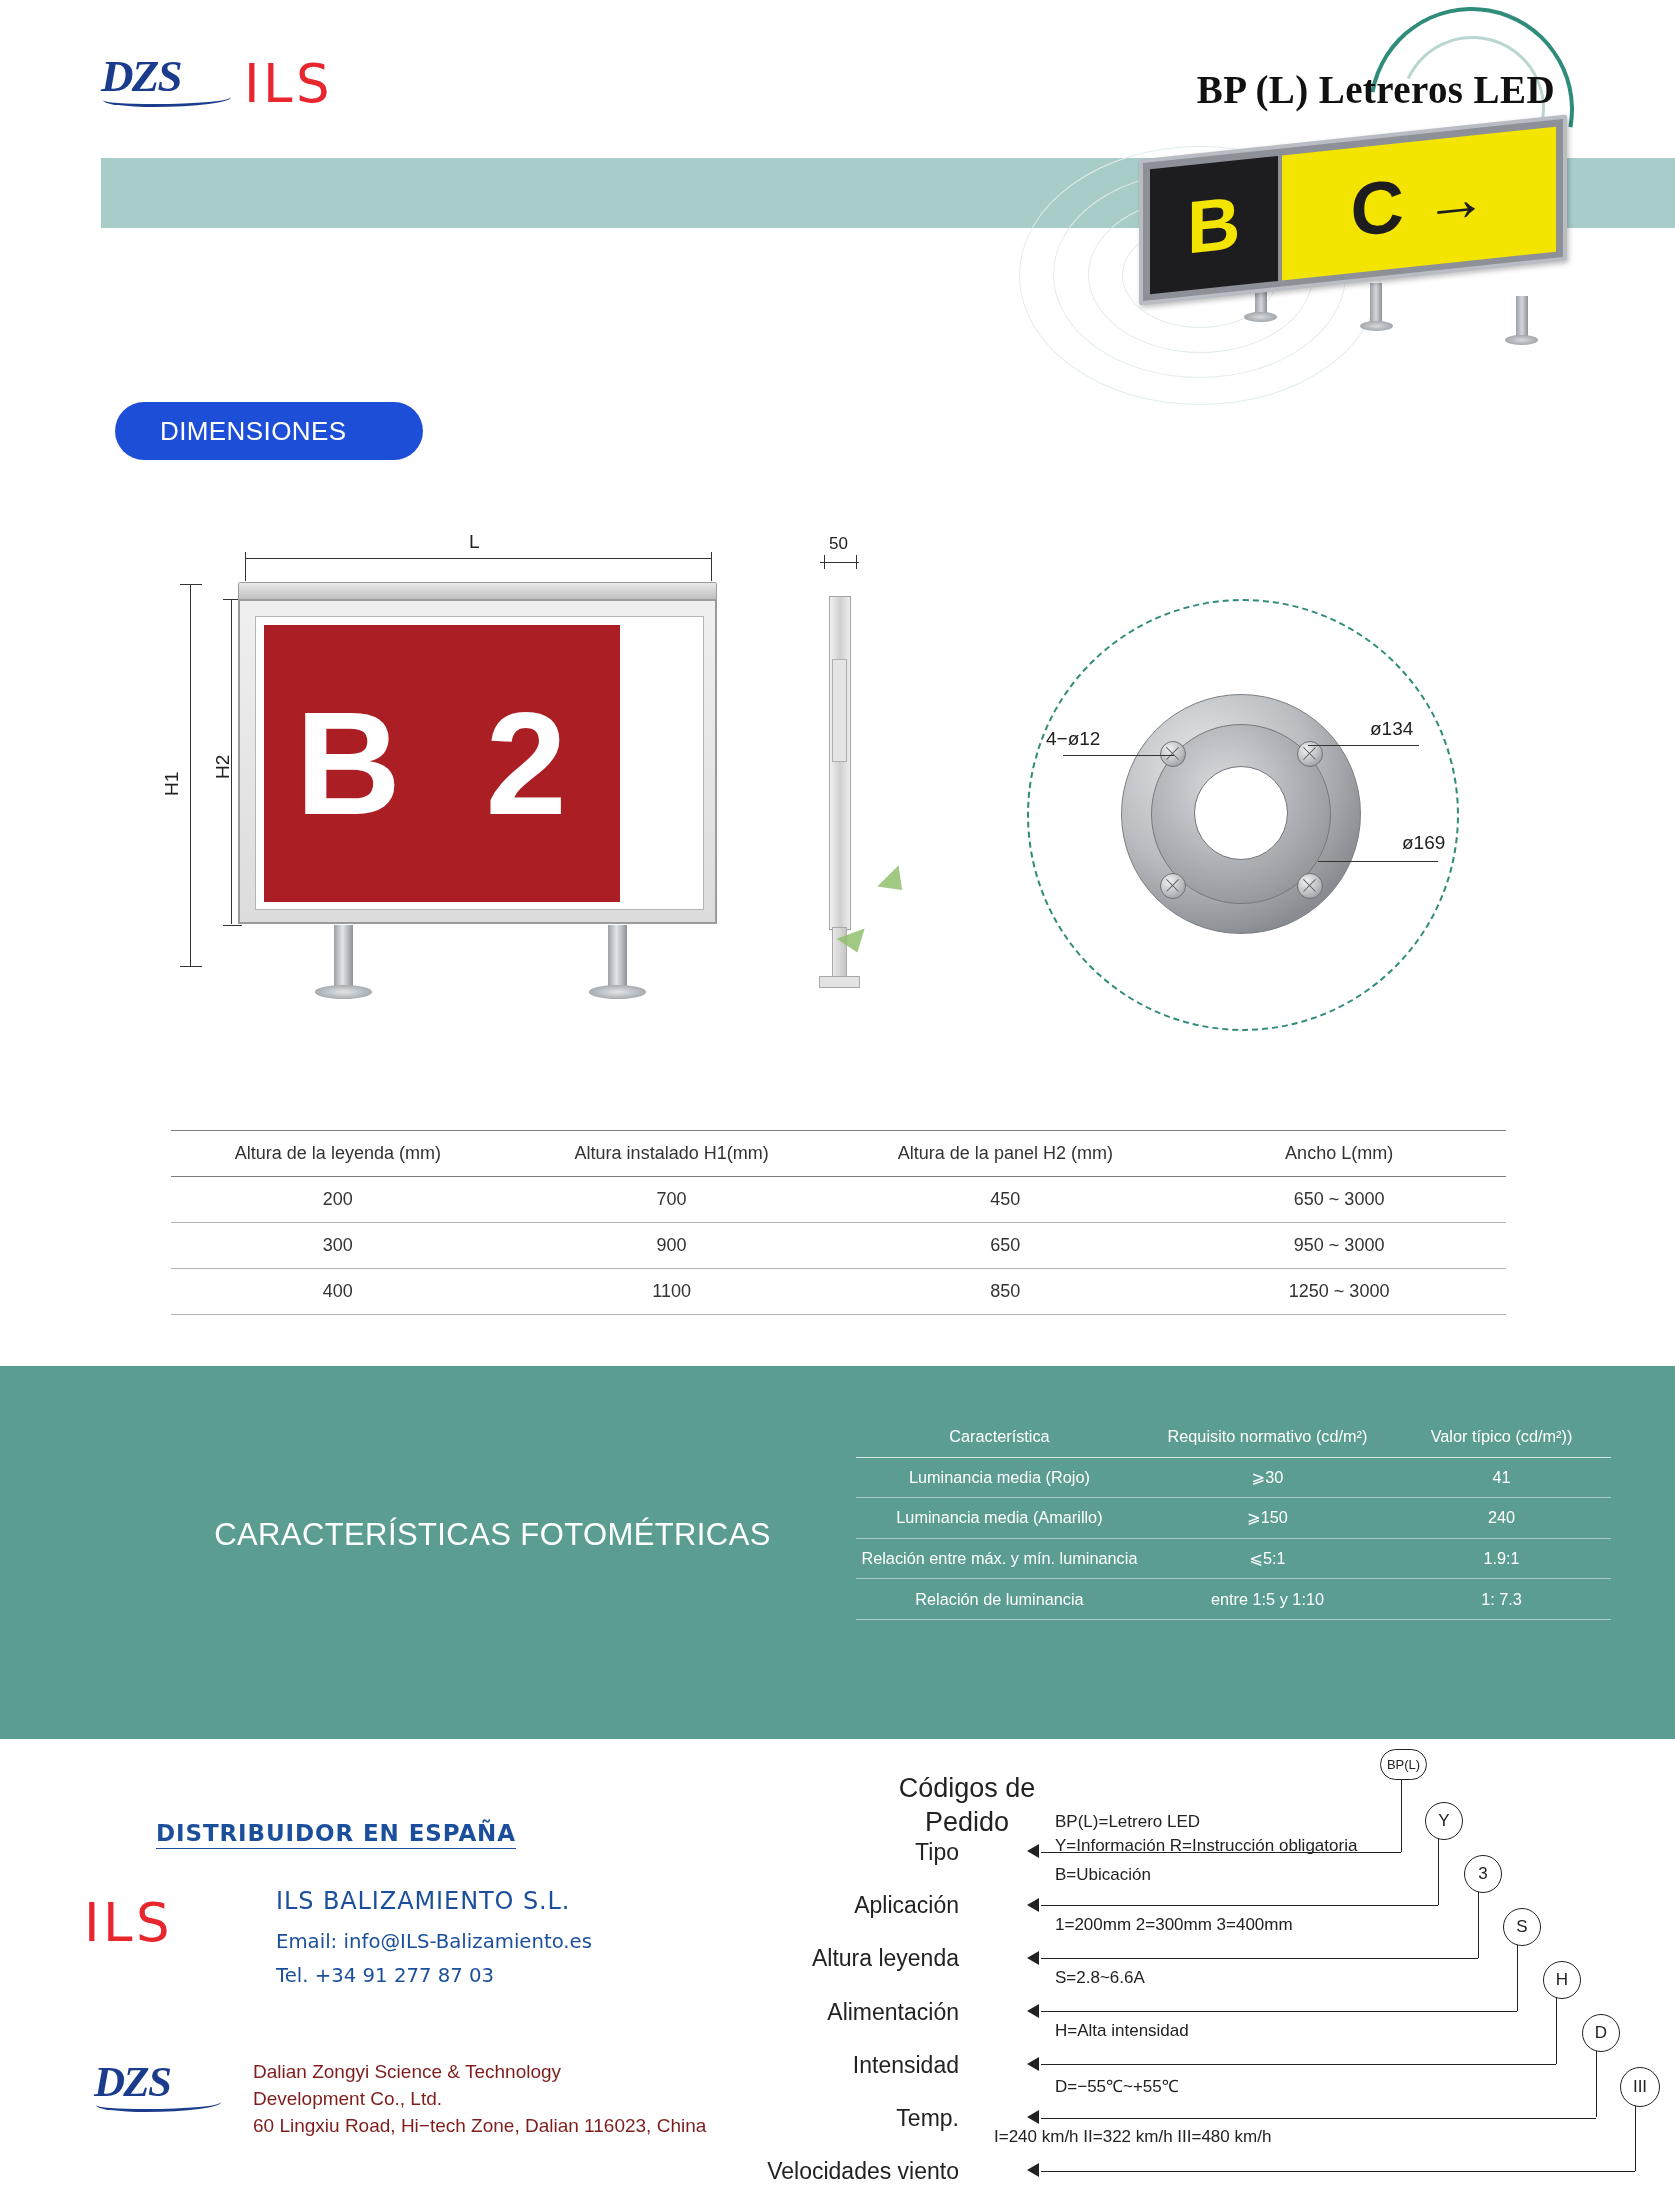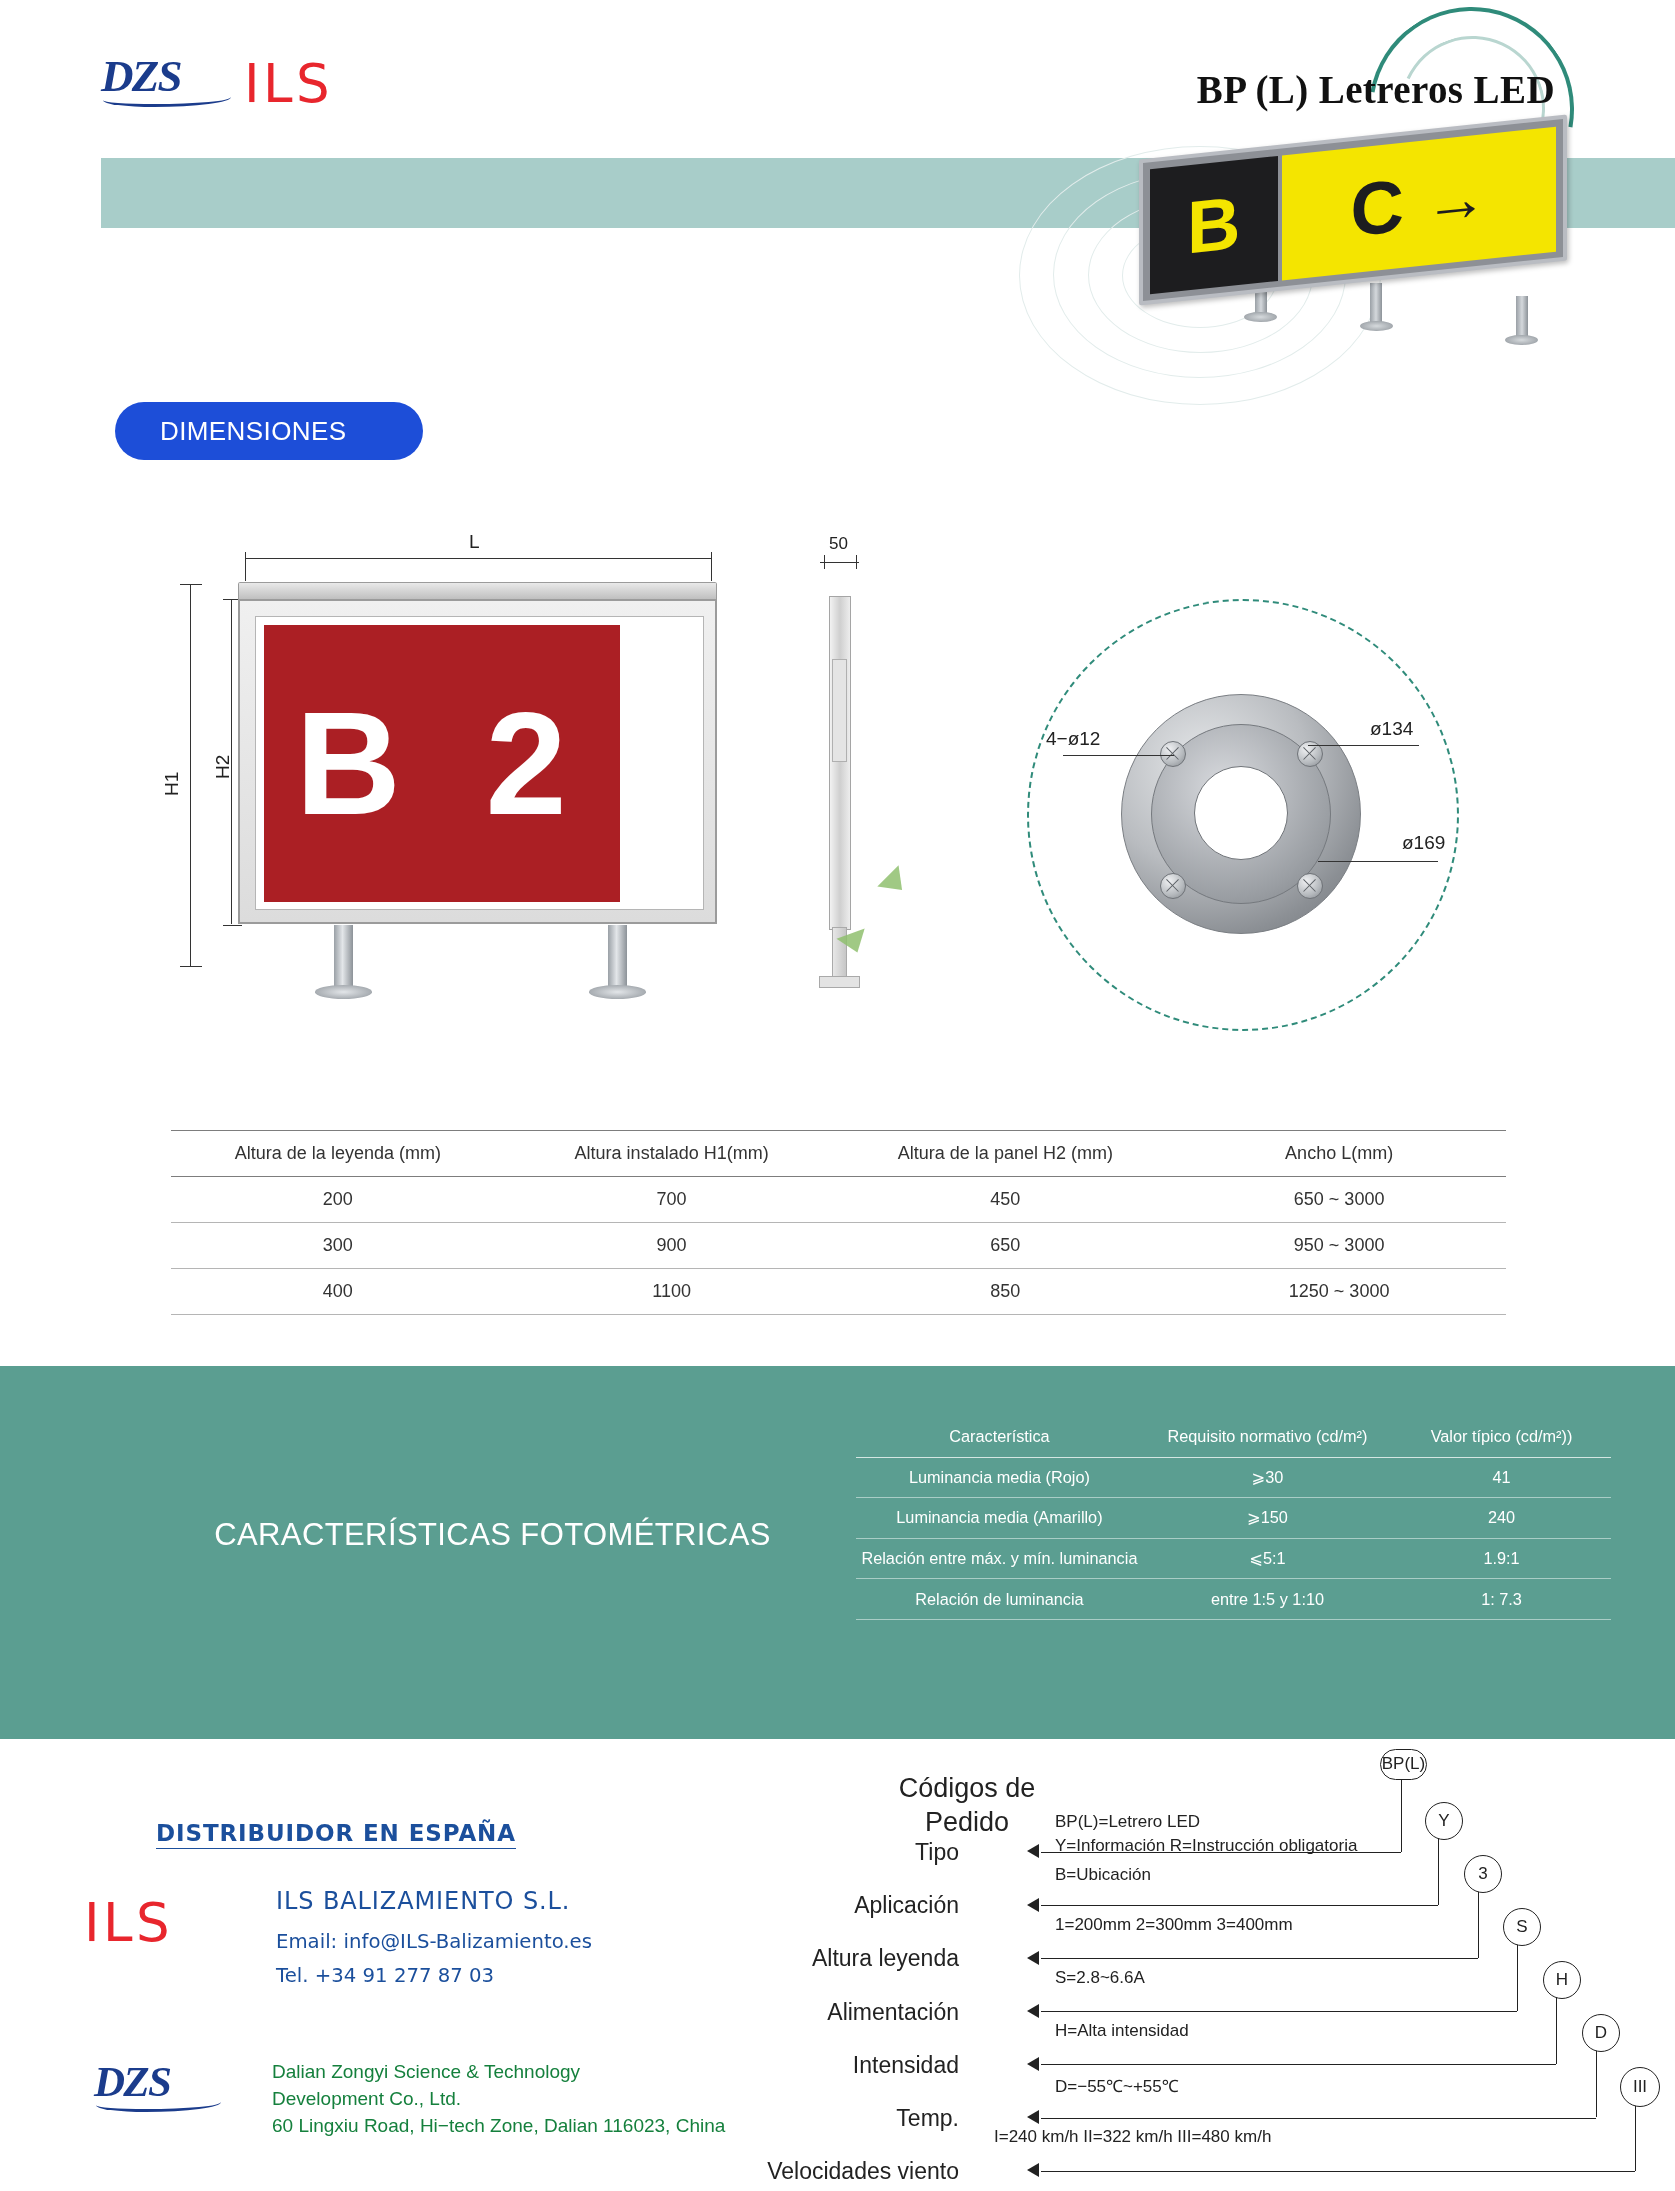--- a/index.html
+++ b/index.html
@@ -476,24 +476,24 @@
   }
   .dzs-footer-swoosh {
     position: absolute;
     left: 1.7px; top: 38px;
     width: 125px; height: 13.7px;
     border-bottom: 3.4px solid #1b3c8c;
     border-radius: 0 0 60% 40%;
   }
   .dzs-address {
     position: absolute;
-    left: 272px; top: 318px;
+    left: 253px; top: 318px;
     font-size: 19px;
     line-height: 27px;
-    color: #15803d;
+    color: #7f1d1d;
   }
 
   .codes-title {
     position: absolute;
     left: 873px; top: 31px;
     width: 188px;
     text-align: center;
     font-size: 27px;
     line-height: 34px;
     color: #222;
@@ -728,21 +728,21 @@
   <div class="codes-title">
     <div>Códigos de</div>
     <div>Pedido</div>
   </div>
 
   <div class="code-label" style="left:856px; top:99px; width:103px;">Tipo</div>
   <div class="code-arrow" style="left:1027px; top:104px;"></div>
   <div class="code-desc" style="left:1055px; top:72px;">BP(L)=Letrero LED</div>
   <div class="code-line-h" style="left:1041px; top:112px; width:360px;"></div>
   <div class="code-line-v" style="left:1401px; top:29px; height:83px;"></div>
-  <div class="code-bubble" style="left:1380px; top:8.6px; width:45px; height:29px; border-radius:22px; font-size:17px;">BP(L)</div>
+  <div class="code-bubble" style="left:1380px; top:8.6px; width:45px; height:29px; border-radius:22px; font-size:13px;">BP(L)</div>
 
   <div class="code-label" style="left:796px; top:152px; width:163px;">Aplicación</div>
   <div class="code-arrow" style="left:1027px; top:158px;"></div>
   <div class="code-desc" style="left:1055px; top:96px;">Y=Información    R=Instrucción obligatoria</div>
   <div class="code-desc" style="left:1055px; top:125px;">B=Ubicación</div>
   <div class="code-line-h" style="left:1041px; top:165px; width:397px;"></div>
   <div class="code-line-v" style="left:1438px; top:82px; height:83px;"></div>
   <div class="code-bubble" style="left:1425px; top:62px; width:36px; height:36px;">Y</div>
 
   <div class="code-label" style="left:736px; top:205px; width:223px;">Altura leyenda</div>

